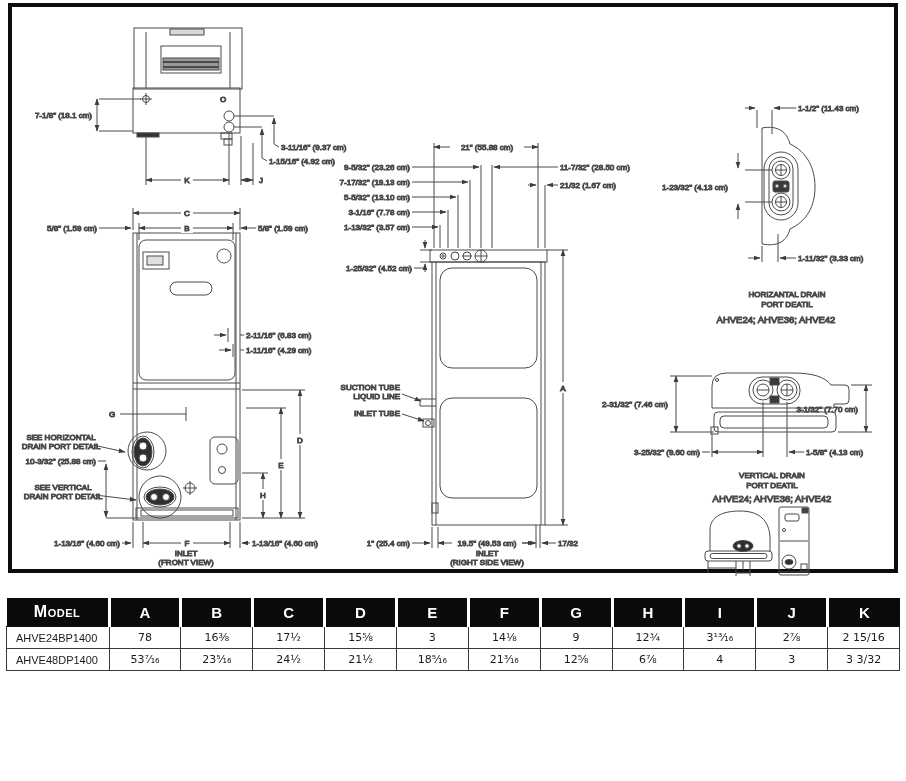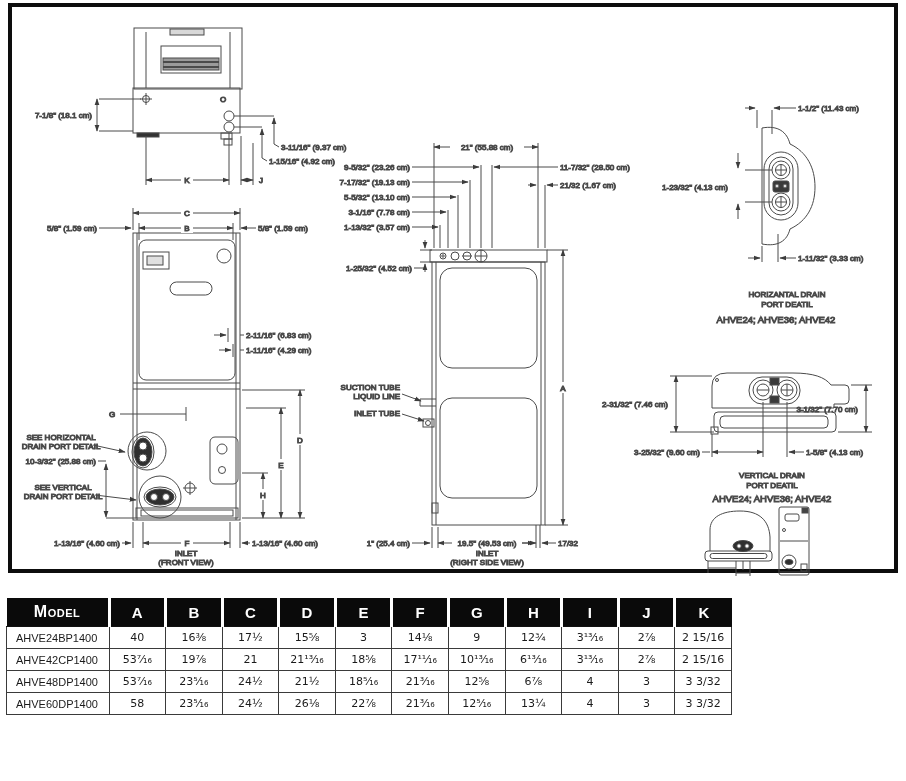--- a/index.html
+++ b/index.html
@@ -7,21 +7,21 @@
         font-family:"Liberation Sans",sans-serif;}
   svg text{font-family:"Liberation Sans",sans-serif;}
   .t{font-size:8px;fill:#3c3c3c;}
   .t9{font-size:9.5px;fill:#333;}
   .te{text-anchor:end;}
   .tm{text-anchor:middle;}
   g.draw{stroke:#4a4a4a;stroke-width:1;fill:none;}
   g.draw line{stroke-linecap:butt;}
   .d2{marker-start:url(#ah);marker-end:url(#ah);}
   .de{marker-end:url(#ah);}
-  .table-wrap{position:absolute;left:6px;top:598px;width:726px;}
+  .table-wrap{position:absolute;left:6px;top:598px;width:894px;}
   table{border-collapse:collapse;width:100%;table-layout:fixed;}
   th{background:#0a0a0a;color:#fff;font-weight:bold;font-size:15px;padding:5px 2px;
      border-left:3px solid #fff;border-right:3px solid #fff;border-bottom:1px solid #111;
      font-family:"Liberation Sans",sans-serif;}
   th:first-child{border-left:none;width:97px;font-variant:small-caps;font-size:16px;letter-spacing:.5px;}
   th:last-child{border-right:none;}
   td{border:1px solid #3a3a3a;font-size:11px;text-align:center;padding:4px 2px;color:#1a1a1a;
      font-family:"DejaVu Sans","Liberation Sans",sans-serif;background:#fff;}
   td.model{text-align:left;padding-left:9px;font-family:"Liberation Sans",sans-serif;}
 </style>
@@ -380,71 +380,43 @@
             <th>G</th>
             <th>H</th>
             <th>I</th>
             <th>J</th>
             <th>K</th>
           </tr>
     </thead>
     <tbody>
           <tr>
             <td class="model">AHVE24BP1400</td>
-            <td>40</td>
+            <td>78</td>
             <td>16⅜</td>
             <td>17½</td>
             <td>15⅝</td>
             <td>3</td>
             <td>14⅛</td>
             <td>9</td>
             <td>12¾</td>
-            <td>3¹³⁄₁₆</td>
-            <td>2⅞</td>
-            <td>2 15/16</td>
-          </tr>
-          <tr>
-            <td class="model">AHVE42CP1400</td>
-            <td>53⁷⁄₁₆</td>
-            <td>19⅞</td>
-            <td>21</td>
-            <td>21¹³⁄₁₆</td>
-            <td>18⅝</td>
-            <td>17¹¹⁄₁₆</td>
-            <td>10¹³⁄₁₆</td>
-            <td>6¹³⁄₁₆</td>
             <td>3¹³⁄₁₆</td>
             <td>2⅞</td>
             <td>2 15/16</td>
           </tr>
           <tr>
             <td class="model">AHVE48DP1400</td>
             <td>53⁷⁄₁₆</td>
             <td>23⁵⁄₁₆</td>
             <td>24½</td>
             <td>21½</td>
             <td>18⁵⁄₁₆</td>
             <td>21³⁄₁₆</td>
             <td>12⅝</td>
             <td>6⅞</td>
             <td>4</td>
             <td>3</td>
             <td>3 3/32</td>
           </tr>
-          <tr>
-            <td class="model">AHVE60DP1400</td>
-            <td>58</td>
-            <td>23⁵⁄₁₆</td>
-            <td>24½</td>
-            <td>26⅛</td>
-            <td>22⅞</td>
-            <td>21³⁄₁₆</td>
-            <td>12⁵⁄₁₆</td>
-            <td>13¼</td>
-            <td>4</td>
-            <td>3</td>
-            <td>3 3/32</td>
-          </tr>
         </tbody>
   </table>
 </div>
 
 </div>
 
 </body></html>

